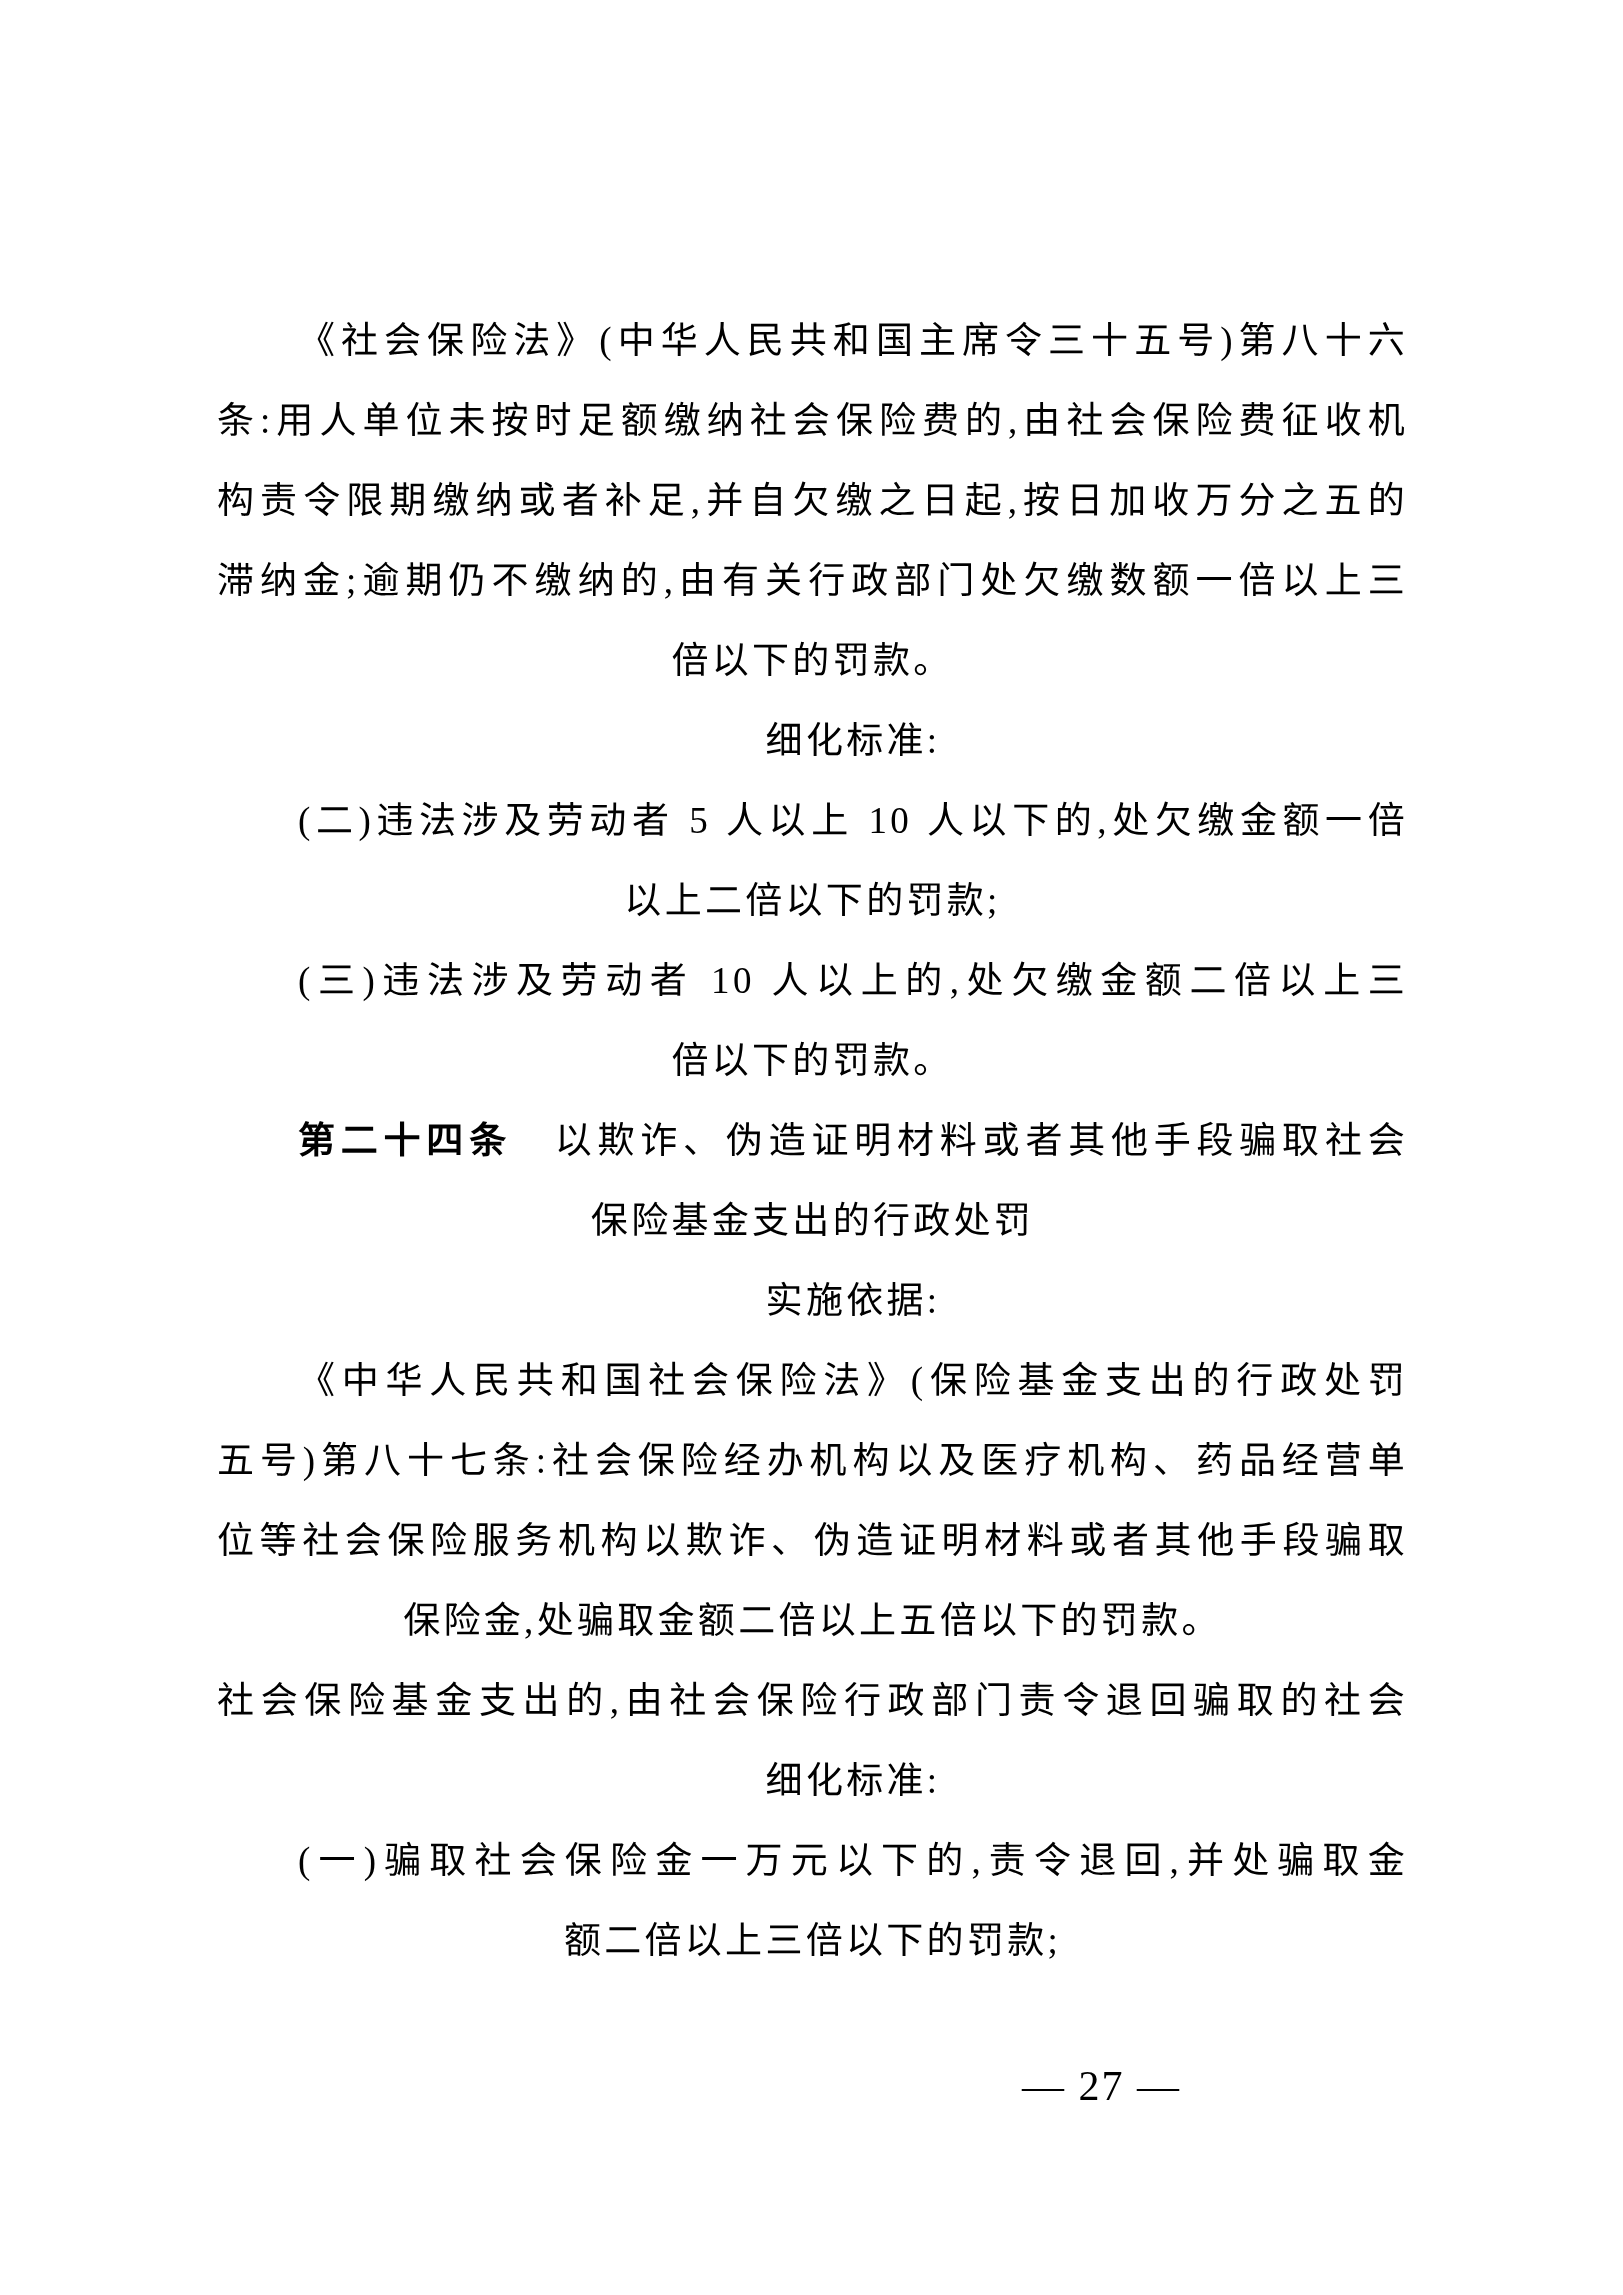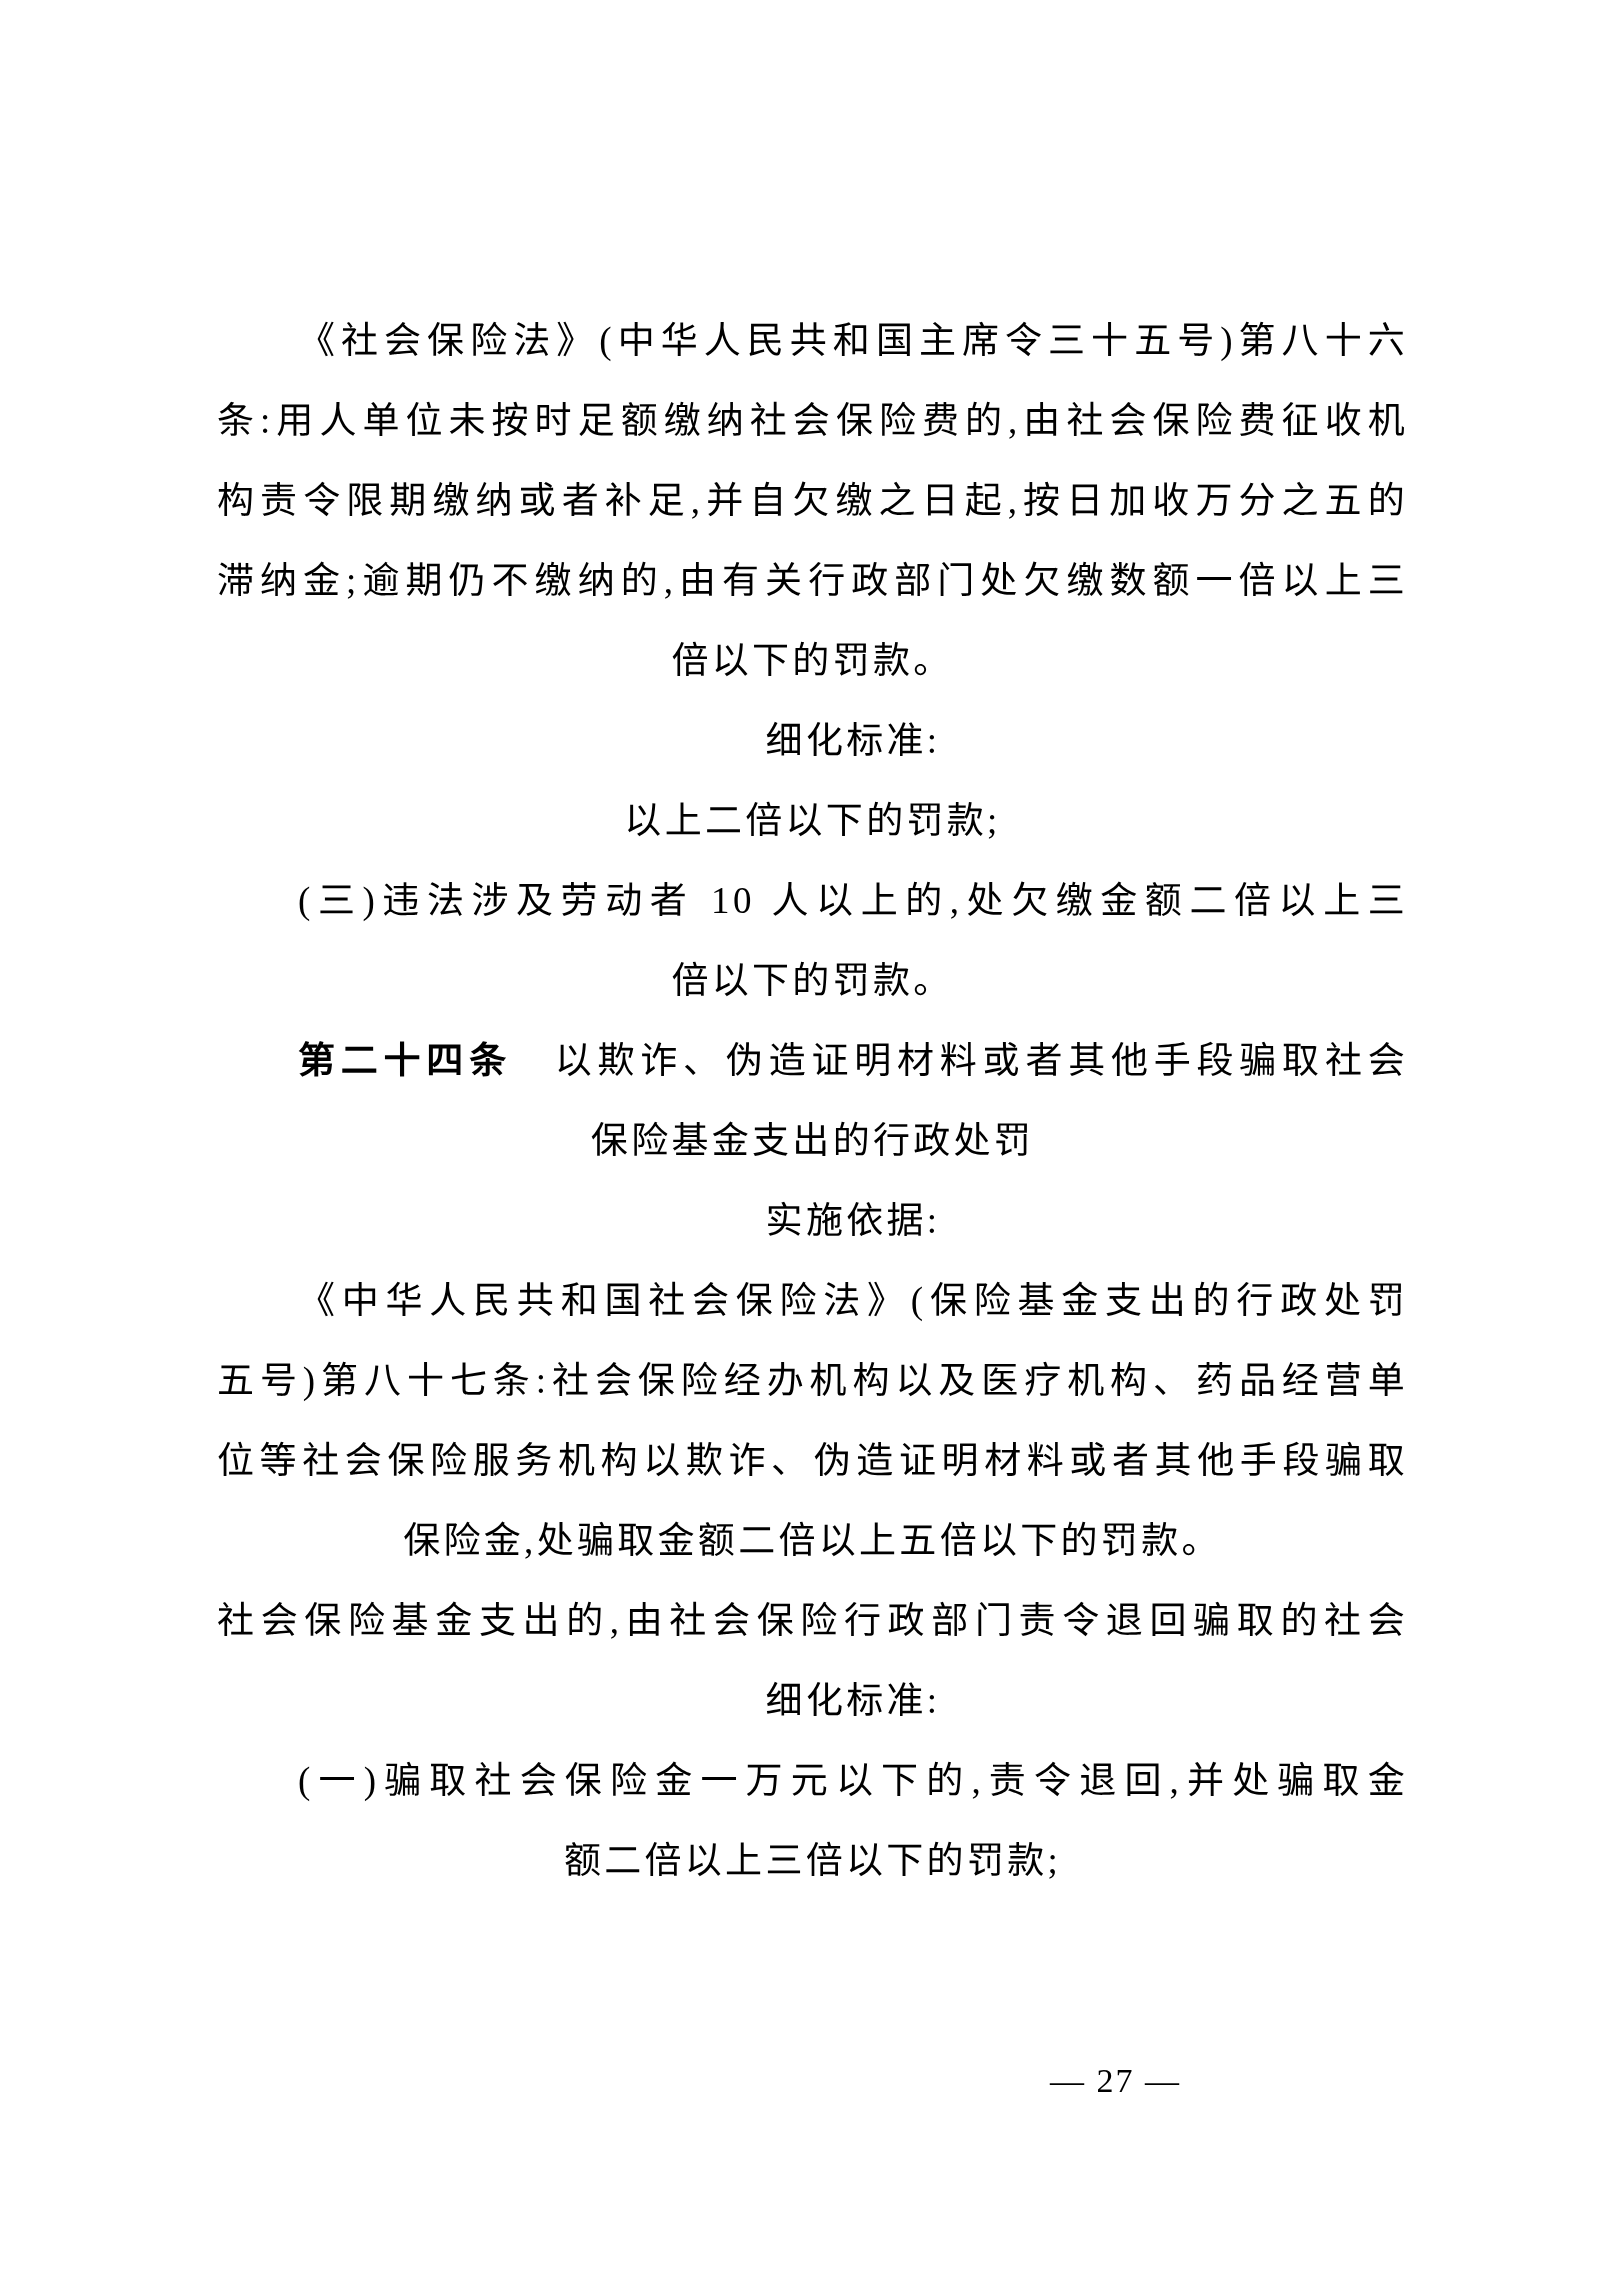--- a/index.html
+++ b/index.html
@@ -38,37 +38,38 @@
   .line.indent {
     text-indent: 81px;
   }
   .line .seg.bold {
     font-weight: 700;
   }
   .page-footer {
     position: absolute;
     top: 2062px;
     right: 228px;
-    font-size: 34px;
+    font-size: 42px;
     letter-spacing: 2px;
     color: #000000;
     text-align: right;
   }
 </style>
 </head>
 <body>
 
 <div class="page">
   <main class="text-block">
       <div class="line indent just"><span class="seg">《社会保险法》(中华人民共和国主席令三十五号)第八十六</span></div>
       <div class="line just"><span class="seg">条:用人单位未按时足额缴纳社会保险费的,由社会保险费征收机</span></div>
       <div class="line just"><span class="seg">构责令限期缴纳或者补足,并自欠缴之日起,按日加收万分之五的</span></div>
       <div class="line just"><span class="seg">滞纳金;逾期仍不缴纳的,由有关行政部门处欠缴数额一倍以上三</span></div>
       <div class="line"><span class="seg">倍以下的罚款。</span></div>
       <div class="line indent"><span class="seg">细化标准:</span></div>
+      <div class="line indent just"><span class="seg">(二)违法涉及劳动者 5 人以上 10 人以下的,处欠缴金额一倍</span></div>
       <div class="line"><span class="seg">以上二倍以下的罚款;</span></div>
       <div class="line indent just"><span class="seg">(三)违法涉及劳动者 10 人以上的,处欠缴金额二倍以上三</span></div>
       <div class="line"><span class="seg">倍以下的罚款。</span></div>
       <div class="line indent just"><span class="seg bold">第二十四条</span><span class="seg">　以欺诈、伪造证明材料或者其他手段骗取社会</span></div>
       <div class="line"><span class="seg">保险基金支出的行政处罚</span></div>
       <div class="line indent"><span class="seg">实施依据:</span></div>
       <div class="line indent just"><span class="seg">《中华人民共和国社会保险法》(保险基金支出的行政处罚</span></div>
       <div class="line just"><span class="seg">五号)第八十七条:社会保险经办机构以及医疗机构、药品经营单</span></div>
       <div class="line just"><span class="seg">位等社会保险服务机构以欺诈、伪造证明材料或者其他手段骗取</span></div>
       <div class="line"><span class="seg">保险金,处骗取金额二倍以上五倍以下的罚款。</span></div>

